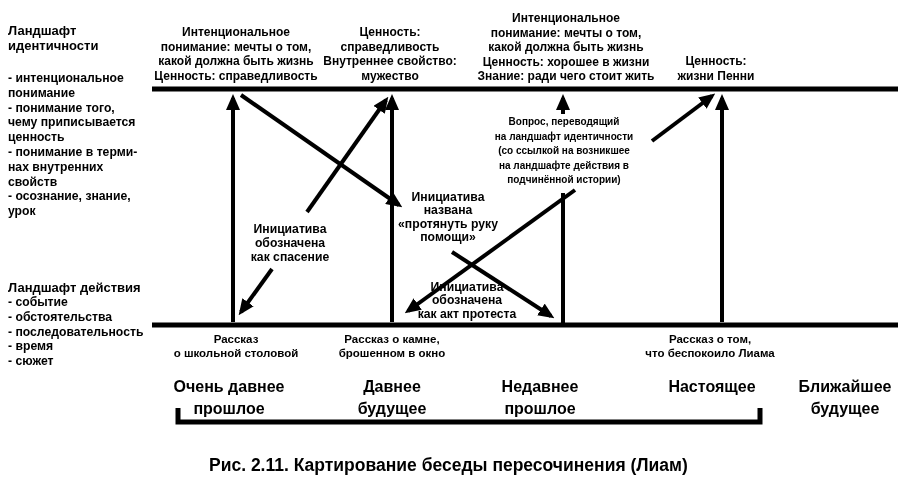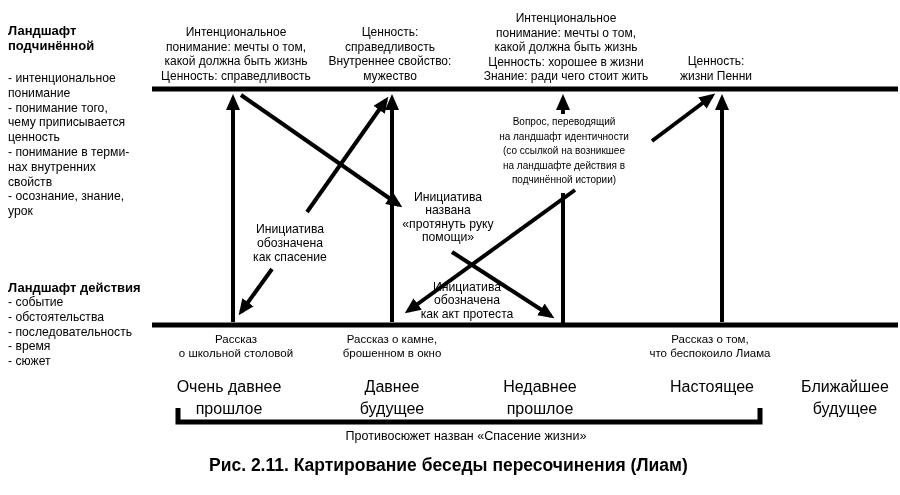--- a/index.html
+++ b/index.html
@@ -6,21 +6,21 @@
   #figure {
     position: relative;
     width: 900px;
     height: 495px;
     background: #ffffff;
     font-family: "Liberation Sans", sans-serif;
     color: #000;
     overflow: hidden;
   }
   #diagram-svg { position: absolute; left: 0; top: 0; }
-  .txt { position: absolute; white-space: pre-line; color: #000; }
+  .txt { position: absolute; white-space: pre-line; color: #000; font-weight: bold; }
   .ctr { transform: translateX(-50%); text-align: center; }
   .left-block { text-align: left; }
   .landscape-title { font-size: 13px; line-height: 15px; font-weight: bold; }
   .landscape-list  { font-size: 12.2px; line-height: 14.8px; }
   .top-label   { font-size: 12px;   line-height: 14.6px; }
   .story-label { font-size: 11.5px; line-height: 14px; }
   .time-label  { font-size: 16px; line-height: 22px; }
   .ann         { font-size: 12.2px; line-height: 14px; }
   .ann-tight   { font-size: 12.2px; line-height: 13.4px; }
   .ann-q       { font-size: 10px; line-height: 14.6px; }
@@ -52,21 +52,21 @@
     <line x1="307" y1="212" x2="386" y2="100" stroke="#000" stroke-width="4" marker-end="url(#ah)"></line>
     <line x1="272" y1="269" x2="241" y2="312" stroke="#000" stroke-width="4" marker-end="url(#ah)"></line>
     <line x1="452" y1="252" x2="551" y2="316" stroke="#000" stroke-width="4" marker-end="url(#ah)"></line>
     <line x1="575" y1="190" x2="408" y2="311" stroke="#000" stroke-width="4" marker-end="url(#ah)"></line>
     <line x1="652" y1="141" x2="712" y2="96" stroke="#000" stroke-width="4" marker-end="url(#ah)"></line>
 
     <path d="M178,408 L178,422 L760,422 L760,408" fill="none" stroke="#000" stroke-width="5"></path>
   </svg>
 
   <div class="txt left-block landscape-title" style="left:8px; top:23px;">Ландшафт
-подчинённой</div>
+идентичности</div>
   <div class="txt left-block landscape-list" style="left:8px; top:71px;"><span>- интенциональное
 понимание</span>
 <span>- понимание того,
 чему приписывается
 ценность</span>
 <span>- понимание в терми-
 нах внутренних
 свойств</span>
 <span>- осознание, знание,
 урок</span></div>
@@ -120,17 +120,16 @@
   <div class="txt ctr time-label" style="left:229px; top:376px; width:160px;">Очень давнее
 прошлое</div>
   <div class="txt ctr time-label" style="left:392px; top:376px; width:140px;">Давнее
 будущее</div>
   <div class="txt ctr time-label" style="left:540px; top:376px; width:140px;">Недавнее
 прошлое</div>
   <div class="txt ctr time-label" style="left:712px; top:376px; width:140px;">Настоящее</div>
   <div class="txt ctr time-label" style="left:845px; top:376px; width:140px;">Ближайшее
 будущее</div>
 
-  <div class="txt ctr counterplot" style="left:466px; top:429px; width:340px;">Противосюжет назван «Спасение жизни»</div>
 
   <div class="txt caption" style="left:168px; top:455px;margin-left:41px;">Рис. 2.11. Картирование беседы пересочинения (Лиам)</div>
 
 </div>
 
 </body></html>

